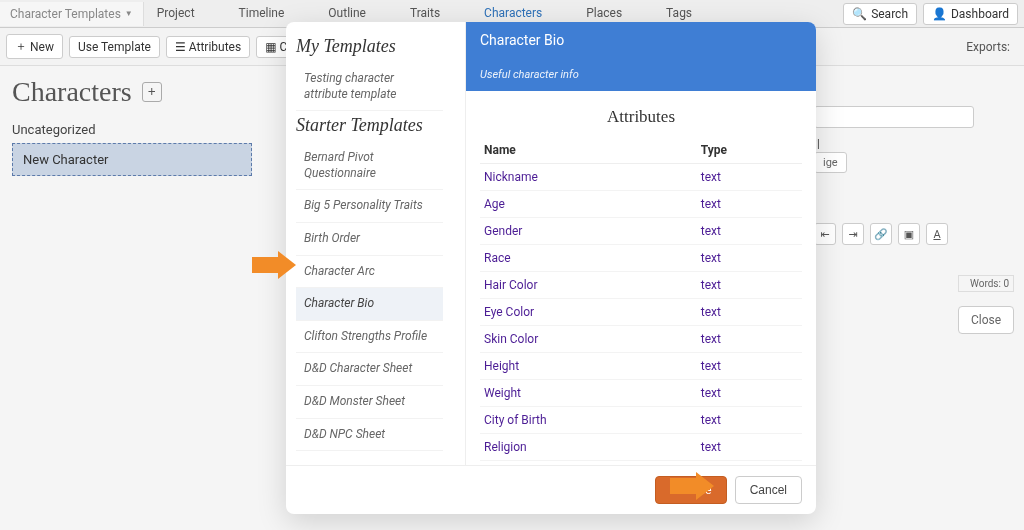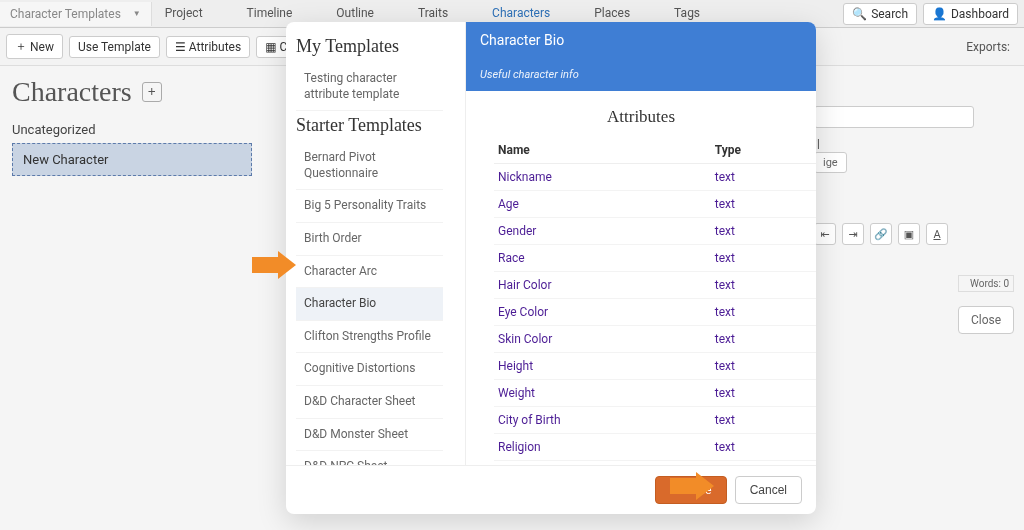--- a/index.html
+++ b/index.html
@@ -21,21 +21,21 @@
     height: 28px;
     font-size: 12px;
   }
   .topbar .dropdown {
     padding: 5px 10px;
     color: #888;
     border-right: 1px solid #ddd;
     background: #f6f6f6;
     display: flex;
     align-items: center;
-    gap: 12px;
+    gap: 4px;
   }
   .topbar .dropdown .caret { font-size: 8px; }
   .topbar .nav {
     display: flex;
     flex: 1;
     gap: 18px;
   }
   .topbar .nav .item {
     padding: 0 13px;
     line-height: 28px;
@@ -196,20 +196,21 @@
   .modal-body {
     flex: 1;
     display: flex;
     overflow: hidden;
   }
   .modal-left {
     width: 180px;
     overflow-y: auto;
     padding: 10px 22px 10px 10px;
     border-right: 1px solid #eee;
+    font-style: italic;
   }
   .modal-left::-webkit-scrollbar { width: 8px; }
   .modal-left::-webkit-scrollbar-thumb { background: #bbb; border-radius: 4px; }
   .modal-left h3 {
     font-family: Georgia, serif;
     font-weight: normal;
     font-size: 18px;
     color: #333;
     margin: 4px 0 6px 0;
   }
@@ -247,21 +248,20 @@
     font-family: Georgia, serif;
     font-weight: normal;
     font-size: 17px;
     color: #333;
     margin: 6px 0 10px 0;
   }
   .attr-table {
     width: 100%;
     font-size: 12px;
     border-collapse: collapse;
-    margin-left: 14px;
   }
   .attr-table th {
     text-align: left;
     font-weight: bold;
     color: #333;
     padding: 6px 4px;
     border-bottom: 1px solid #eee;
   }
   .attr-table td {
     padding: 6px 4px;
@@ -402,21 +402,20 @@
     <div class="modal-left" id="modal-left">
         <h3>My Templates</h3>
         <div class="tmpl">Testing character attribute template</div>
         <h3>Starter Templates</h3>
         <div class="tmpl">Bernard Pivot Questionnaire</div>
         <div class="tmpl">Big 5 Personality Traits</div>
         <div class="tmpl">Birth Order</div>
         <div class="tmpl">Character Arc</div>
         <div class="tmpl selected">Character Bio</div>
         <div class="tmpl">Clifton Strengths Profile</div>
-        <div class="tmpl">Cognitive Distortions</div>
         <div class="tmpl">D&amp;D Character Sheet</div>
         <div class="tmpl">D&amp;D Monster Sheet</div>
         <div class="tmpl">D&amp;D NPC Sheet</div>
       </div>
     <div class="modal-right">
       <div class="banner">
         <div class="t">Character Bio</div>
         <div class="s">Useful character info</div>
       </div>
       <div class="attrs">

